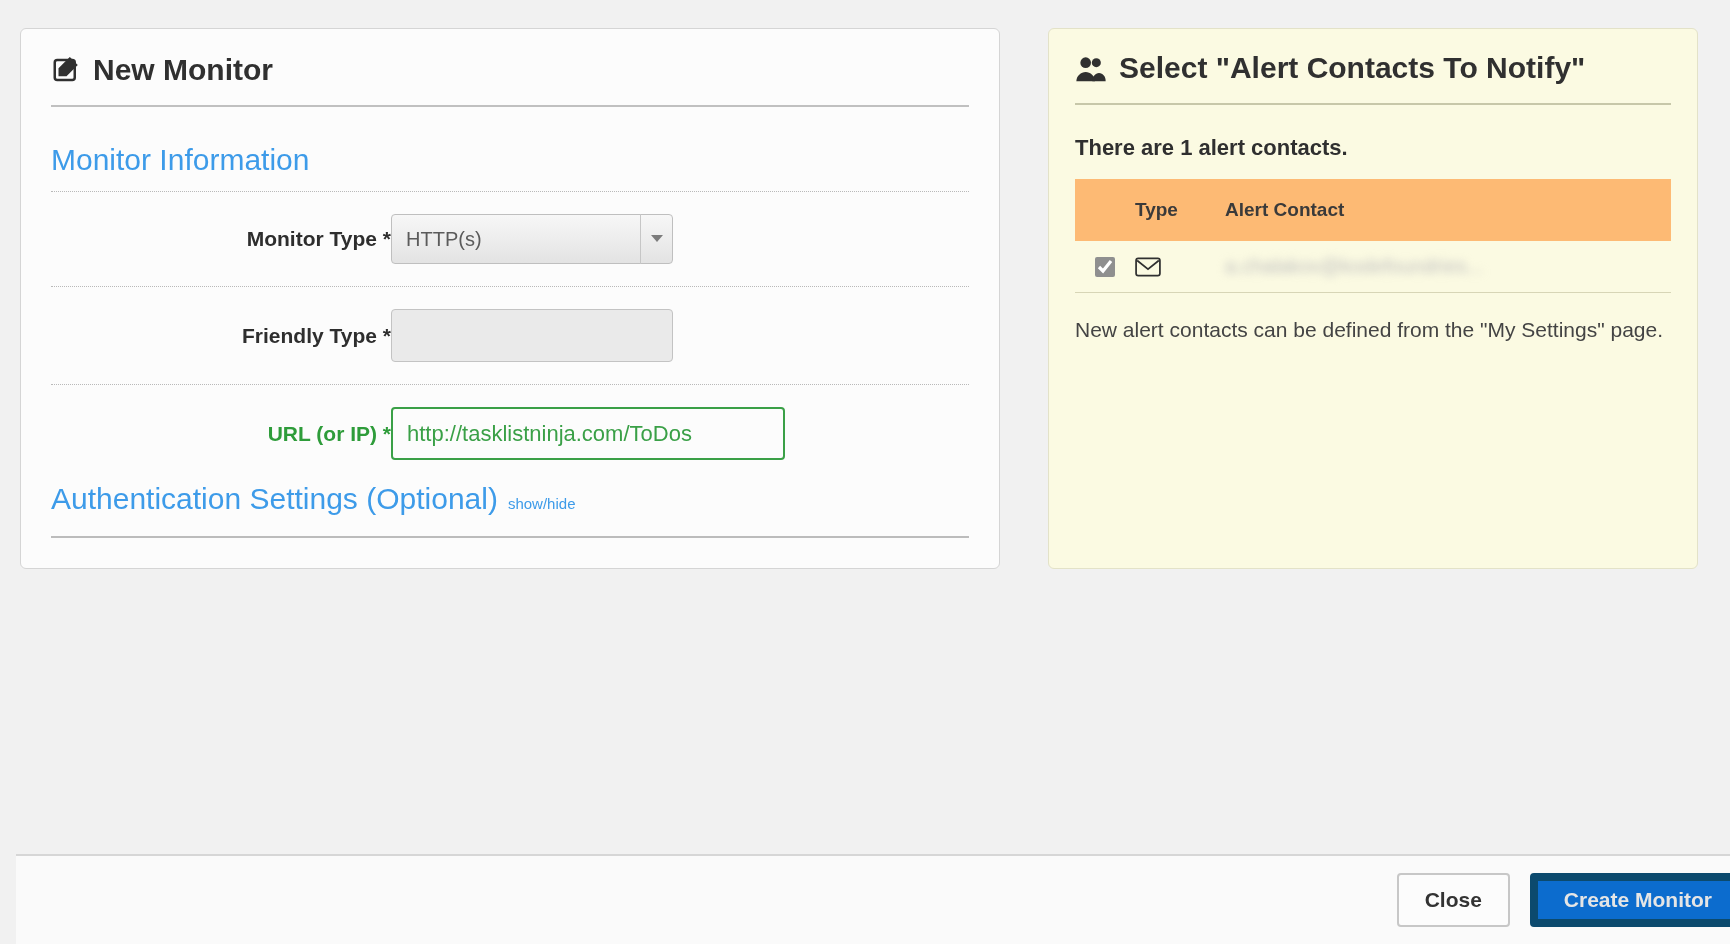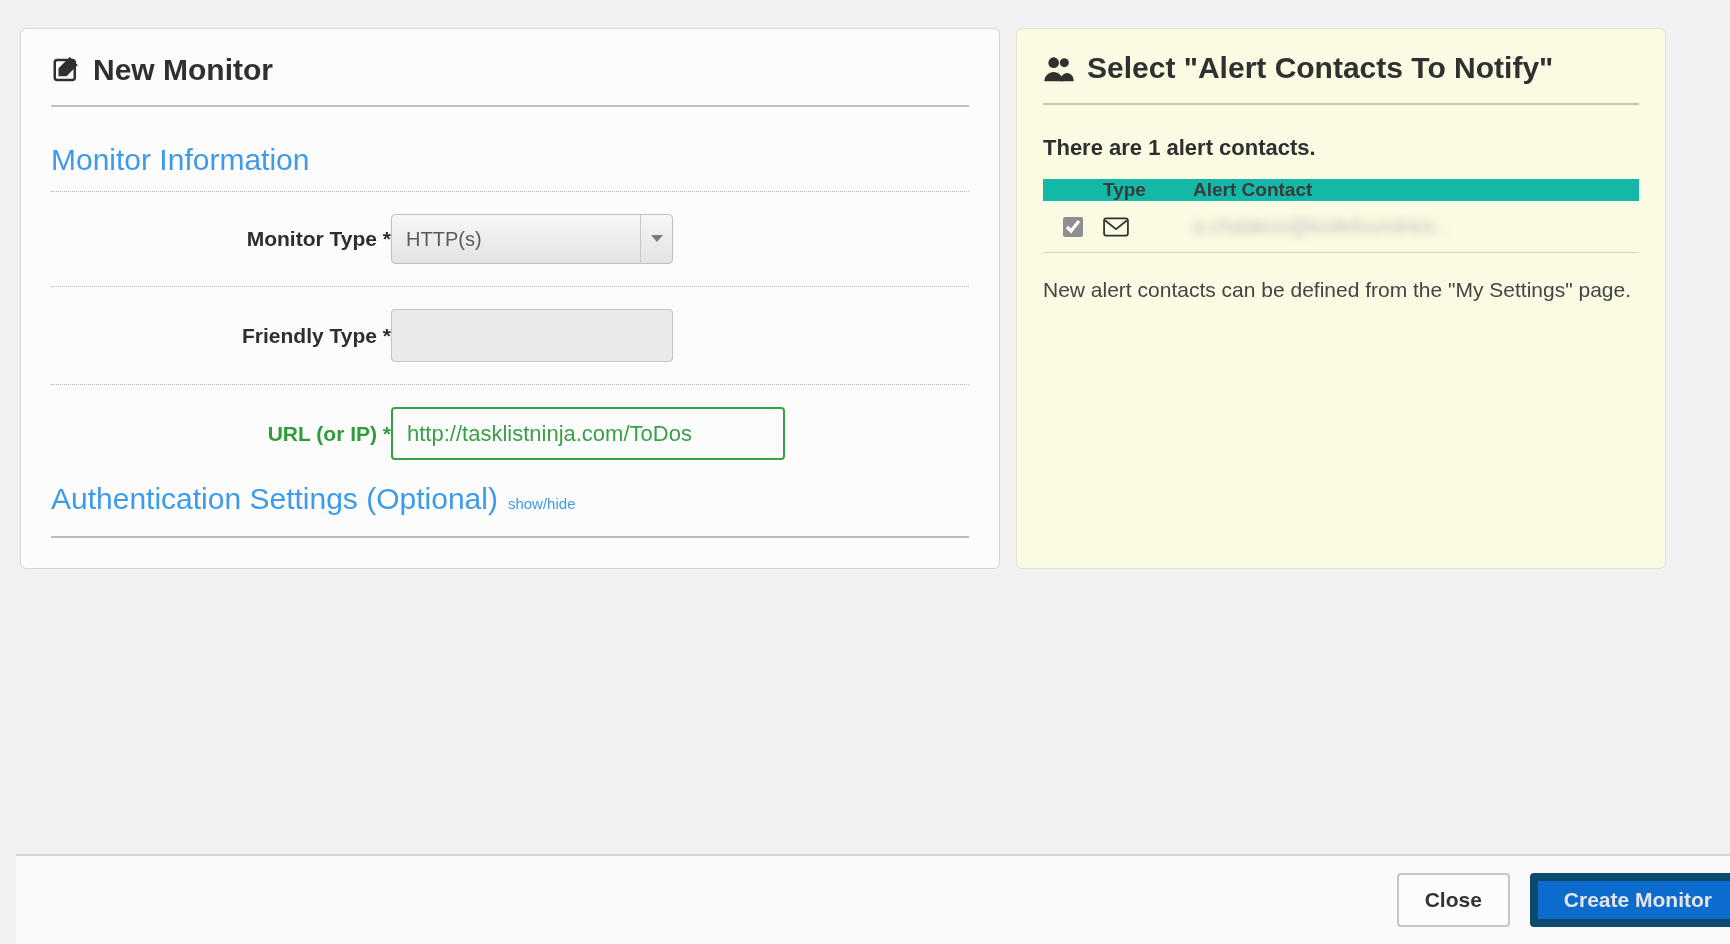--- a/index.html
+++ b/index.html
@@ -5,21 +5,21 @@
   * { box-sizing: border-box; margin: 0; padding: 0; }
   body {
     font-family: "Helvetica Neue", Helvetica, Arial, sans-serif;
     background: #f1f1f1;
     width: 1730px;
     height: 944px;
     position: relative;
   }
   .content-wrap {
     display: flex;
-    gap: 16px;
+    gap: 48px;
     padding: 28px 16px 0 20px;
   }
   
   .panel {
     background: #fcfcfc;
     border: 1px solid #d5d5d5;
     border-radius: 6px;
     padding: 24px 30px 30px 30px;
   }
   .new-monitor {
@@ -168,22 +168,22 @@
     font-size: 22px;
     font-weight: 700;
     color: #2f2f2f;
     margin-bottom: 18px;
   }
   .contact-table {
     width: 100%;
   }
   .contact-table-head {
     display: flex;
-    background: #14b8a6;
-    padding: 0 0;
+    background: #fdba74;
+    padding: 20px 0;
     font-size: 19px;
     font-weight: 700;
     color: #3a3a3a;
   }
   .col-check { width: 60px; display:flex; justify-content:center; }
   .col-type  { width: 90px; }
   .col-addr  { flex: 1; }
   .contact-row {
     display: flex;
     align-items: center;

